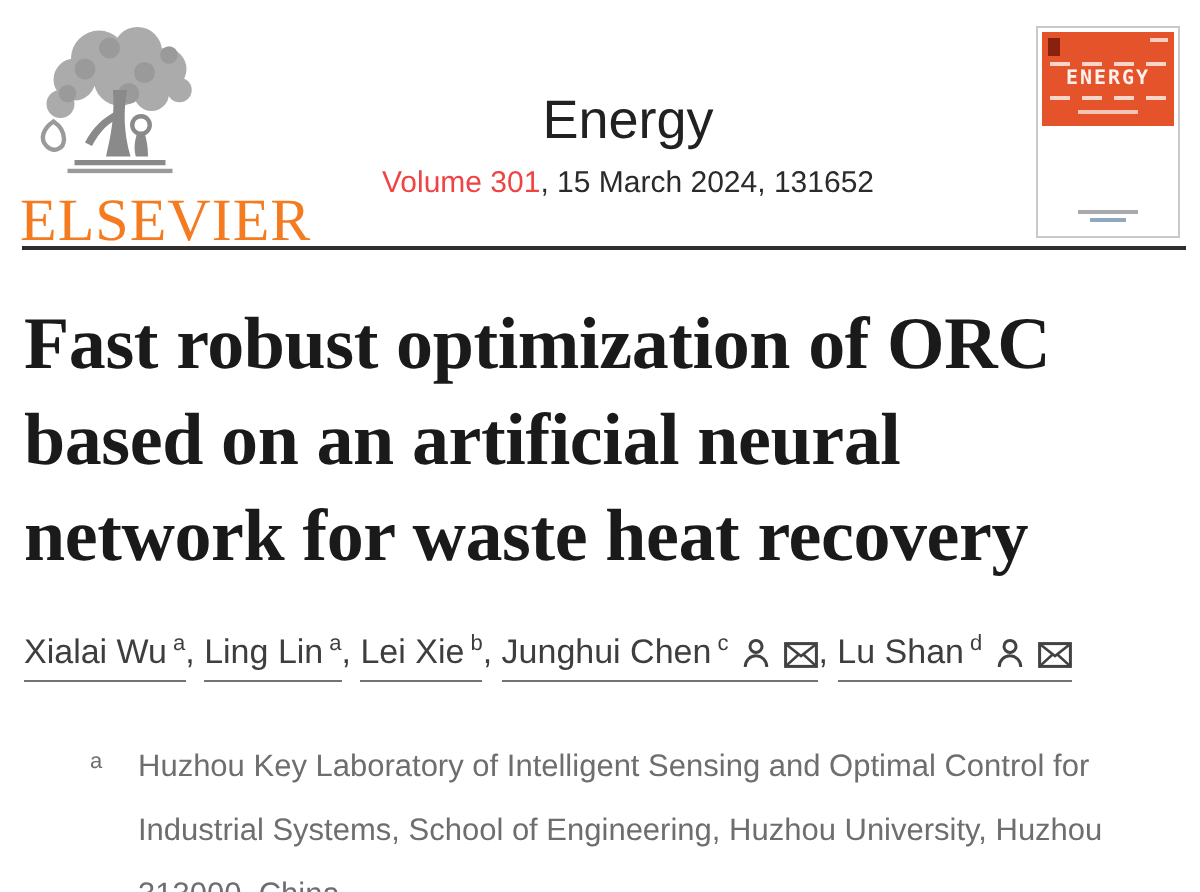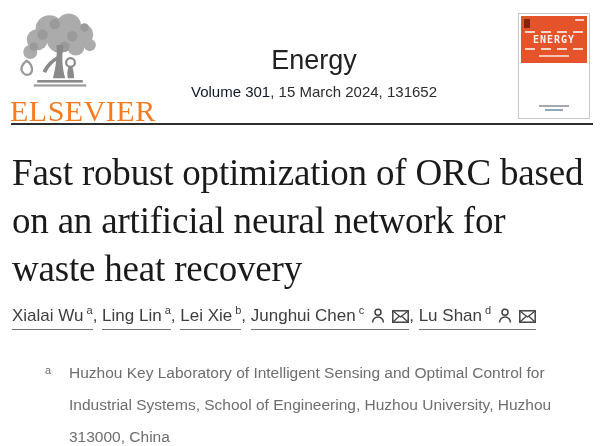--- a/index.html
+++ b/index.html
@@ -26,21 +26,21 @@
     letter-spacing: 0.5px;
     color: #f47b20;
     line-height: 1;
     margin-top: 2px;
     white-space: nowrap;
     text-align: center;
   }
   .journal-block { flex: 1 1 auto; text-align: center; padding-top: 38px; }
   .journal-title { font-size: 27px; color: #212121; line-height: 1.1; font-weight: 400; }
   .volume-line { font-size: 15px; margin-top: 7px; color: #2b2b2b; }
-  .volume-link { color: #0f172a; text-decoration: none; cursor: pointer; }
+  .volume-link { color: #ef4444; text-decoration: none; cursor: pointer; }
 
   
   .cover {
     flex: 0 0 auto;
     width: 72px; height: 106px;
     margin-top: 5px;
     border: 1px solid #c9c9c9;
     background: #ffffff;
     position: relative;
     cursor: pointer;
@@ -69,30 +69,30 @@
   .c-bottom i:nth-child(1) { width: 30px; }
   .c-bottom i:nth-child(2) { width: 18px; background: #8fa8c0; }
 
   
   .divider { height: 2px; background: #2e2e2e; margin: 0 7px 0 11px; }
 
   
   .main { padding: 0 12px; }
   .article-title {
     font-family: "Liberation Serif", serif;
-    font-weight: 400;
+    font-weight: 700;
     font-size: 37px;
     line-height: 48px;
     color: #1a1a1a;
     max-width: 572px;
     margin-top: 24px;
     letter-spacing: -0.2px;
   }
   .authors {
-    margin-top: 11px;
+    margin-top: 23px;
     font-size: 17px;
     color: #3e3e3e;
     white-space: nowrap;
   }
   .author { cursor: pointer; }
   .author-inner {
     display: inline-block;
     border-bottom: 1.5px solid #737373;
     padding-bottom: 3px;
   }

